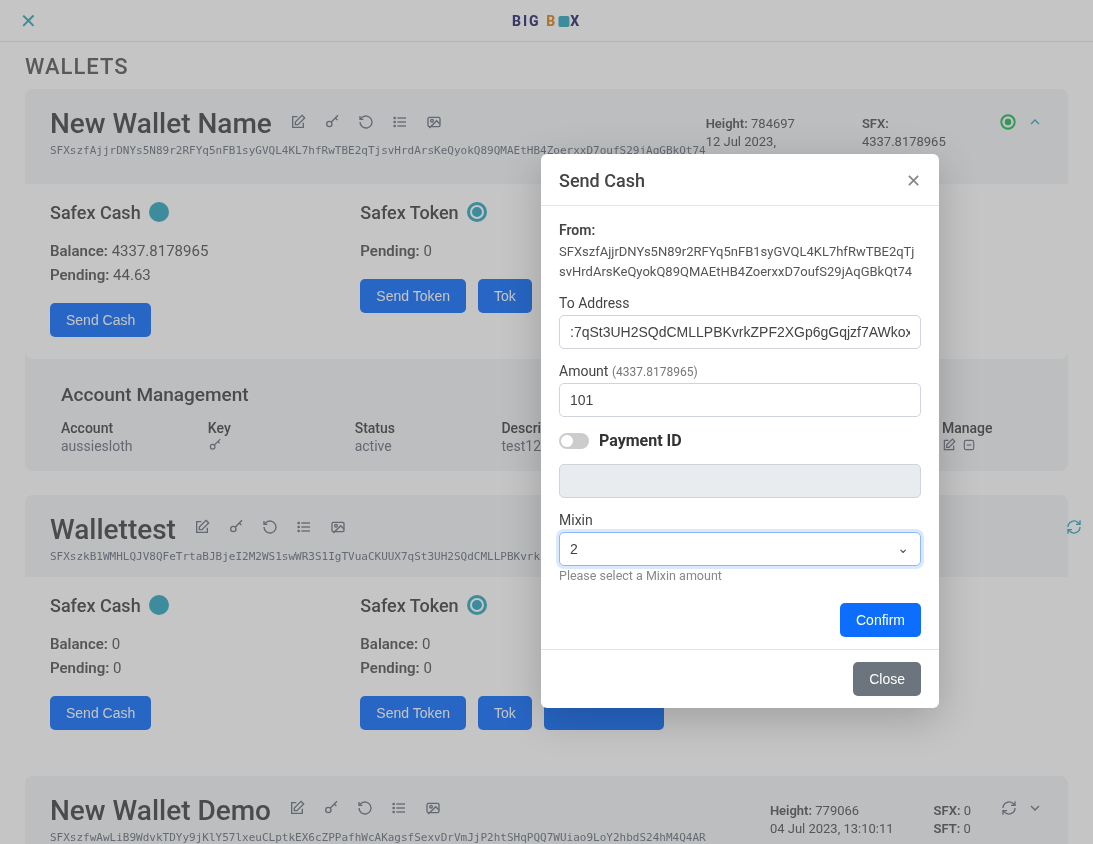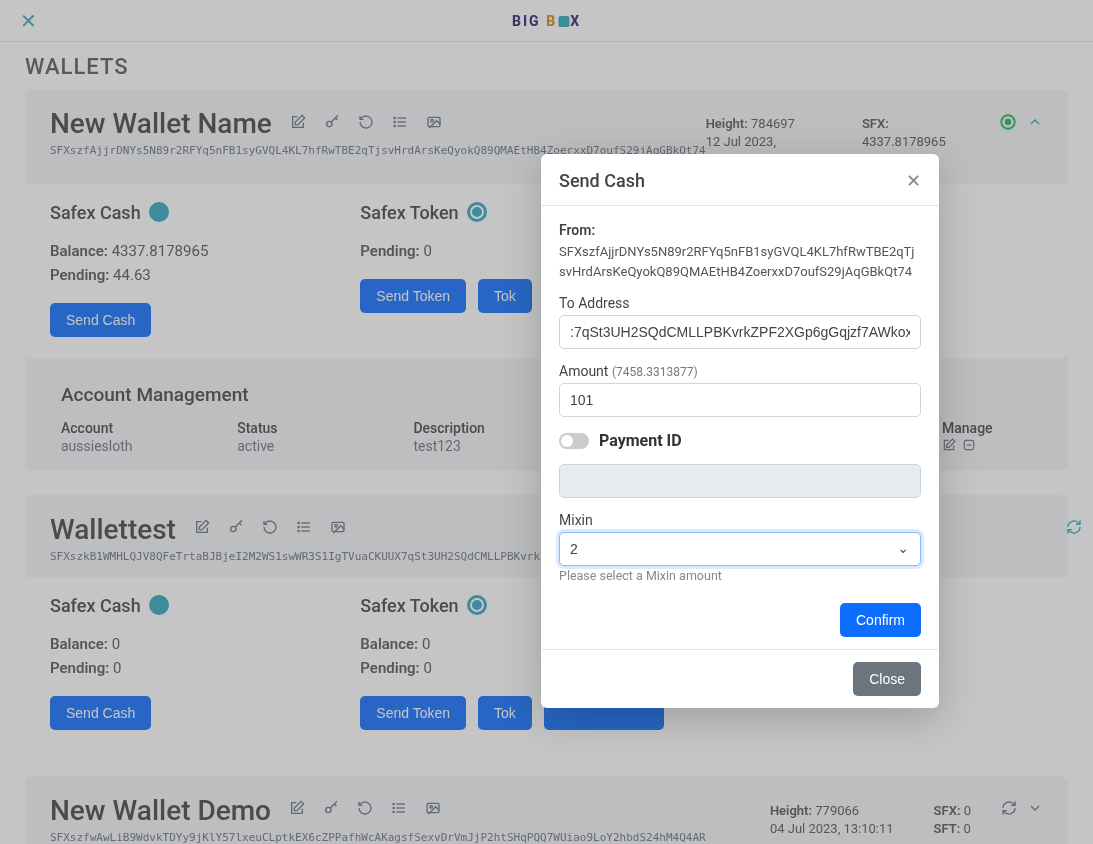--- a/index.html
+++ b/index.html
@@ -164,20 +164,27 @@
       <div class="asset-col"></div>
     </div>
     <div class="acct-mgmt">
       <h3>Account Management</h3>
       <div class="acct-cols">
         <div>
             <div class="h">Account</div>
             <div class="v">aussiesloth</div>
           </div>
         <div>
+            <div class="h">Key</div>
+            <div class="v icon-sm"><span><svg width="14" height="14" viewBox="0 0 24 24" fill="none" stroke="#6b7280" stroke-width="2">
+                  <circle cx="8" cy="15" r="4"></circle>
+                  <path d="M11 12L21 2M17 6l3 3"></path>
+                </svg></span></div>
+          </div>
+        <div>
             <div class="h">Status</div>
             <div class="v">active</div>
           </div>
         <div style="flex:3">
             <div class="h">Description</div>
             <div class="v">test123</div>
           </div>
         <div class="manage">
             <div class="h">Manage</div>
             <div class="v icon-sm" style="display:flex;gap:6px;">
@@ -339,21 +346,21 @@
     <span class="modal-title">Send Cash</span>
     <span class="modal-x">✕</span>
   </div>
   <div class="modal-body">
     <span class="mlabel bold">From:</span>
     <div class="mfrom">SFXszfAjjrDNYs5N89r2RFYq5nFB1syGVQL4KL7hfRwTBE2qTjsvHrdArsKeQyokQ89QMAEtHB4ZoerxxD7oufS29jAqGBkQt74</div>
 
     <span class="mlabel">To Address</span>
     <input class="minput" value=":7qSt3UH2SQdCMLLPBKvrkZPF2XGp6gGqjzf7AWkoxcgXf9" style="">
 
-    <span class="mlabel"><span>Amount</span> <span class="amount-note">(7458.3313877)</span></span>
+    <span class="mlabel"><span>Amount</span> <span class="amount-note">(4337.8178965)</span></span>
     <input class="minput" value="101" style="">
 
     <div class="toggle-row">
       <span class="toggle"></span>
       <span>Payment ID</span>
     </div>
     <input class="minput disabled" disabled="" style="">
 
     <span class="mlabel">Mixin</span>
     <div class="sel-wrap">

